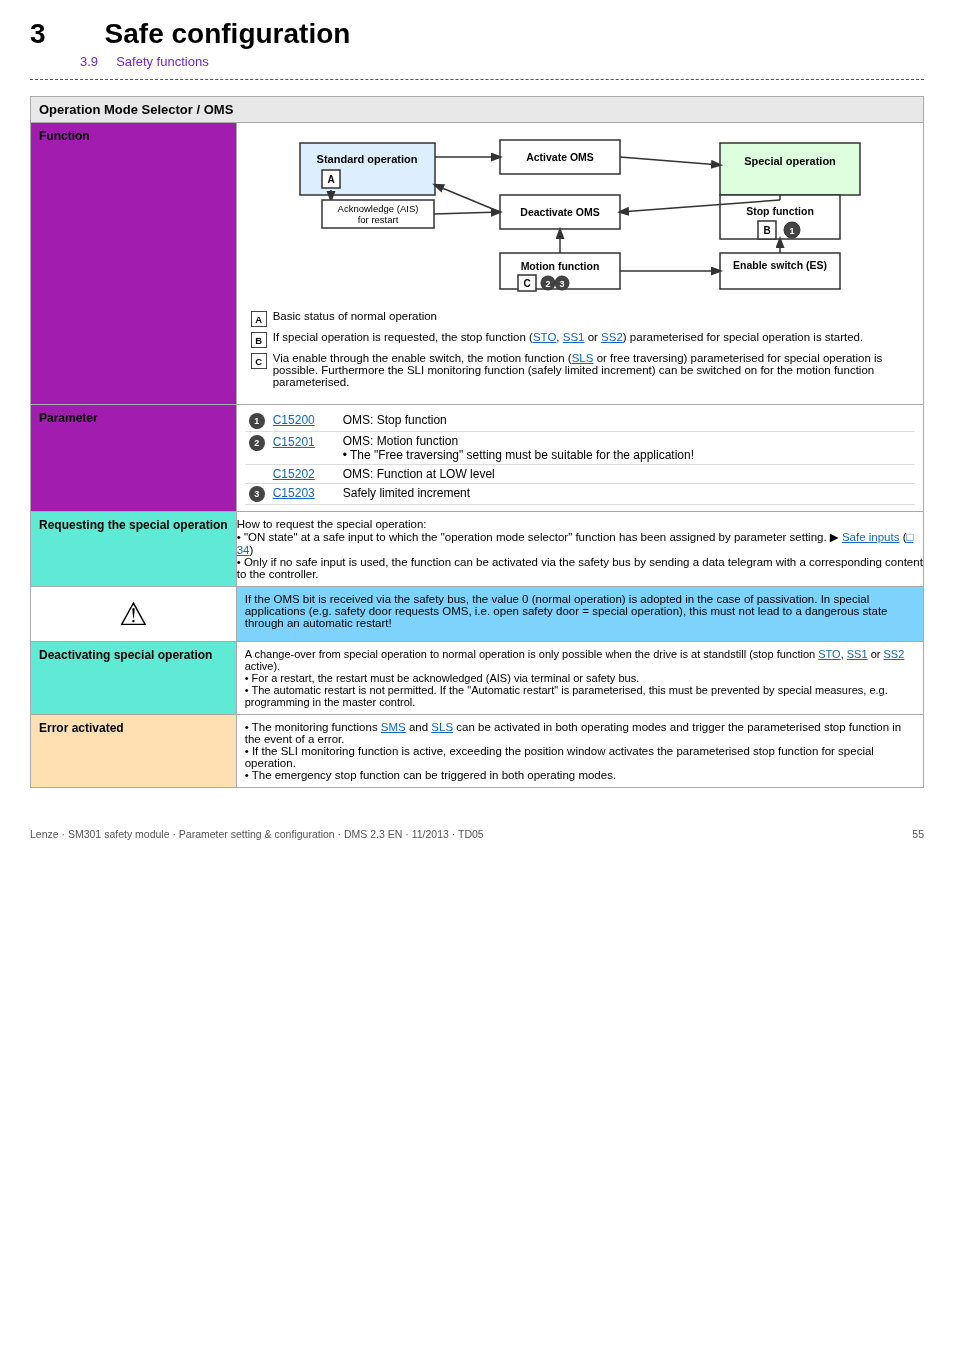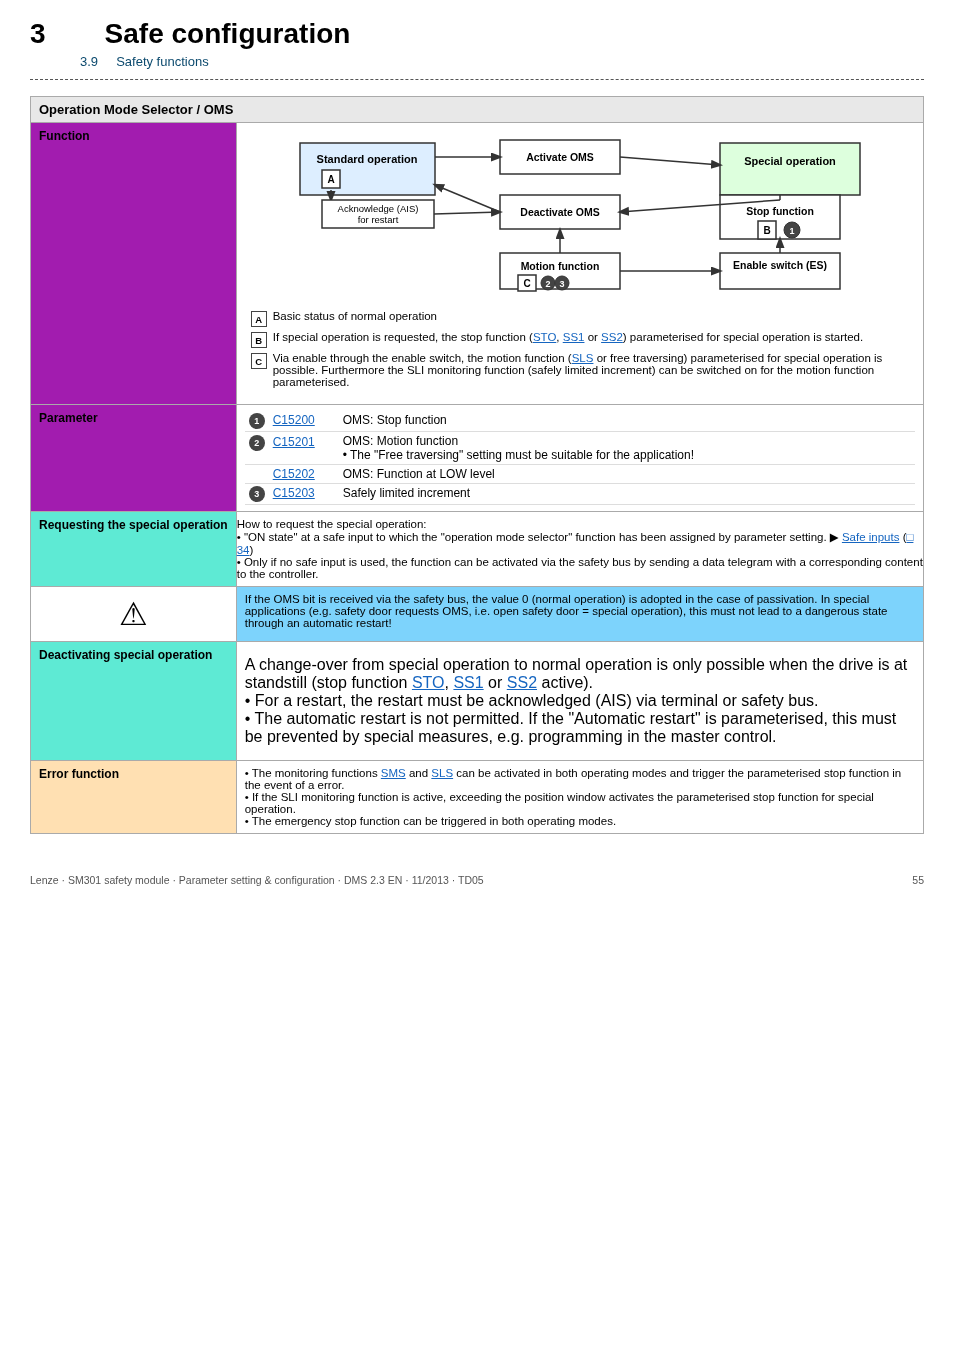--- a/index.html
+++ b/index.html
@@ -24,21 +24,21 @@
       line-height: 1;
     }
     .chapter-title {
       font-size: 28px;
       font-weight: bold;
       line-height: 1;
       margin-left: 43px;
     }
     .section-num {
       font-size: 13px;
-      color: #0c4a6e;
+      color: #6d28d9;
       margin-left: 50px;
       margin-bottom: 10px;
     }
     .dashed-line {
       border: none;
       border-top: 1.5px dashed #555;
       margin: 10px 0 16px 0;
     }
     .main-table {
       width: 100%;
@@ -297,29 +297,29 @@
       <td style="text-align:center; vertical-align:middle; padding: 8px;">
         <span style="font-size:32px;">⚠</span>
       </td>
       <td style="font-size:11.5px; padding: 6px 8px; background:#7dd3fc;">
         If the OMS bit is received via the safety bus, the value 0 (normal operation) is adopted in the case of passivation. In special applications (e.g. safety door requests OMS, i.e. open safety door = special operation), this must not lead to a dangerous state through an automatic restart!
       </td>
     </tr>
 
     <tr>
       <td class="row-label-colored"><strong>Deactivating special operation</strong></td>
-      <td style="font-size:16px; padding: 14px 8px;">
+      <td style="font-size:11px; padding: 6px 8px;">
         <div>A change-over from special operation to normal operation is only possible when the drive is at standstill (stop function <span class="link-text">STO</span>, <span class="link-text">SS1</span> or <span class="link-text">SS2</span> active).</div>
         <div>• For a restart, the restart must be acknowledged (AIS) via terminal or safety bus.</div>
         <div>• The automatic restart is not permitted. If the "Automatic restart" is parameterised, this must be prevented by special measures, e.g. programming in the master control.</div>
       </td>
     </tr>
 
     <tr>
-      <td class="row-label-orange"><strong>Error function</strong></td>
+      <td class="row-label-orange"><strong>Error activated</strong></td>
       <td style="font-size:11.5px; padding: 6px 8px;">
         <div>• The monitoring functions <span class="link-text">SMS</span> and <span class="link-text">SLS</span> can be activated in both operating modes and trigger the parameterised stop function in the event of a error.</div>
         <div>• If the SLI monitoring function is active, exceeding the position window activates the parameterised stop function for special operation.</div>
         <div>• The emergency stop function can be triggered in both operating modes.</div>
       </td>
     </tr>
   </tbody>
 </table>
 
 <div style="display:flex; justify-content:space-between; margin-top: auto; padding-top: 40px; font-size:10.5px; color:#555;">

